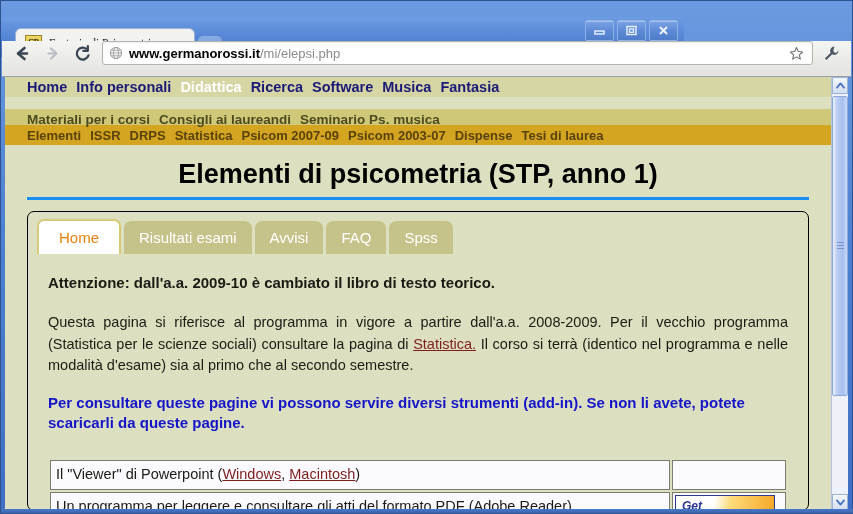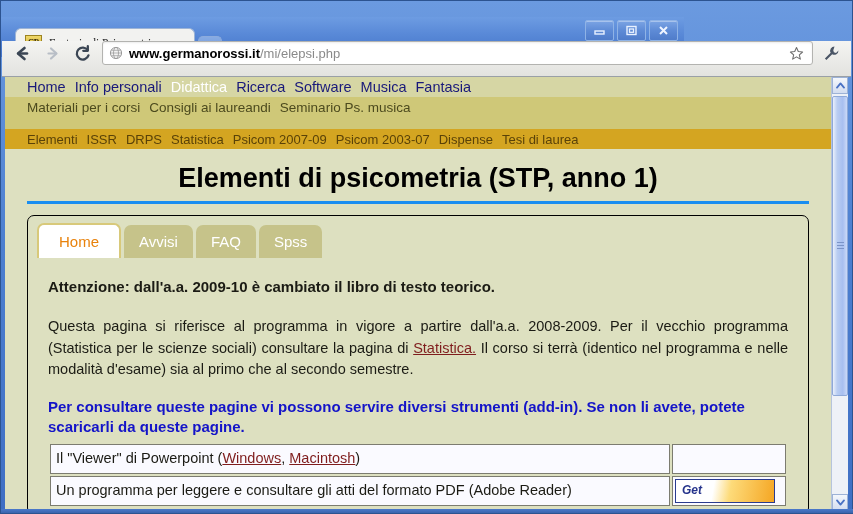--- a/index.html
+++ b/index.html
@@ -184,34 +184,35 @@
     height: 434px;
     background: #dde0c0;
     overflow: hidden;
   }
 
   
   .navbar {
     box-sizing: border-box;
     padding: 2px 0 2px 22px;
     white-space: nowrap;
-    font-weight: normal;
+    font-weight: bold;
     line-height: 1.35;
   }
   #nav-row-1 {
     background: #d6d6a4;
     font-size: 14.5px;
     height: 20px;
     padding-top: 1px;
   }
   #nav-row-2 {
     background: #cfc878;
     font-size: 13.5px;
-    height: 32px;
+    height: 16px;
     padding-top: 2px;
+    margin-top: 12px;
   }
   #nav-row-3 {
     background: #d4a521;
     font-size: 13px;
     height: 20px;
     padding-top: 2px;
   }
   .navlink {
     color: #19197a;
     text-decoration: none;
@@ -302,21 +303,21 @@
   .inline-link {
     color: #7f1d1d;
     text-decoration: underline;
     cursor: pointer;
   }
   #tools-note {
     color: #1414c8;
     font-weight: bold;
     font-size: 15px;
     line-height: 1.35;
-    margin-bottom: 4px;
+    margin-bottom: 24px;
   }
 
   
   #tools-table {
     width: 100%;
     border-collapse: separate;
     border-spacing: 2px;
     font-size: 14.5px;
   }
   #tools-table td {
@@ -483,20 +484,21 @@
       <div class="navbar" id="nav-row-3"><span class="navlink current">Elementi</span><span class="navlink">ISSR</span><span class="navlink">DRPS</span><span class="navlink">Statistica</span><span class="navlink">Psicom 2007-09</span><span class="navlink">Psicom 2003-07</span><span class="navlink">Dispense</span><span class="navlink">Tesi di laurea</span></div>
 
       <div id="heading-wrap">
         <div id="page-title">Elementi di psicometria (STP, anno 1)</div>
         <div id="title-rule"></div>
       </div>
 
       <div id="panel">
         <div id="site-tabs">
             <div class="site-tab active">Home</div>
+            <div class="site-tab">Risultati esami</div>
             <div class="site-tab">Avvisi</div>
             <div class="site-tab">FAQ</div>
             <div class="site-tab">Spss</div>
           </div>
 
         <div id="panel-body">
           <div id="warning-line">Attenzione: dall'a.a. 2009-10 è cambiato il libro di testo teorico.</div>
 
           <p id="intro-para"><span>Questa pagina si riferisce al programma in vigore a partire dall'a.a. 2008-2009. Per il vecchio programma (Statistica per le scienze sociali) consultare la pagina di </span><span class="inline-link">Statistica.</span><span> Il corso si terrà (identico nel programma e nelle modalità d'esame) sia al primo che al secondo semestre.</span></p>
 

